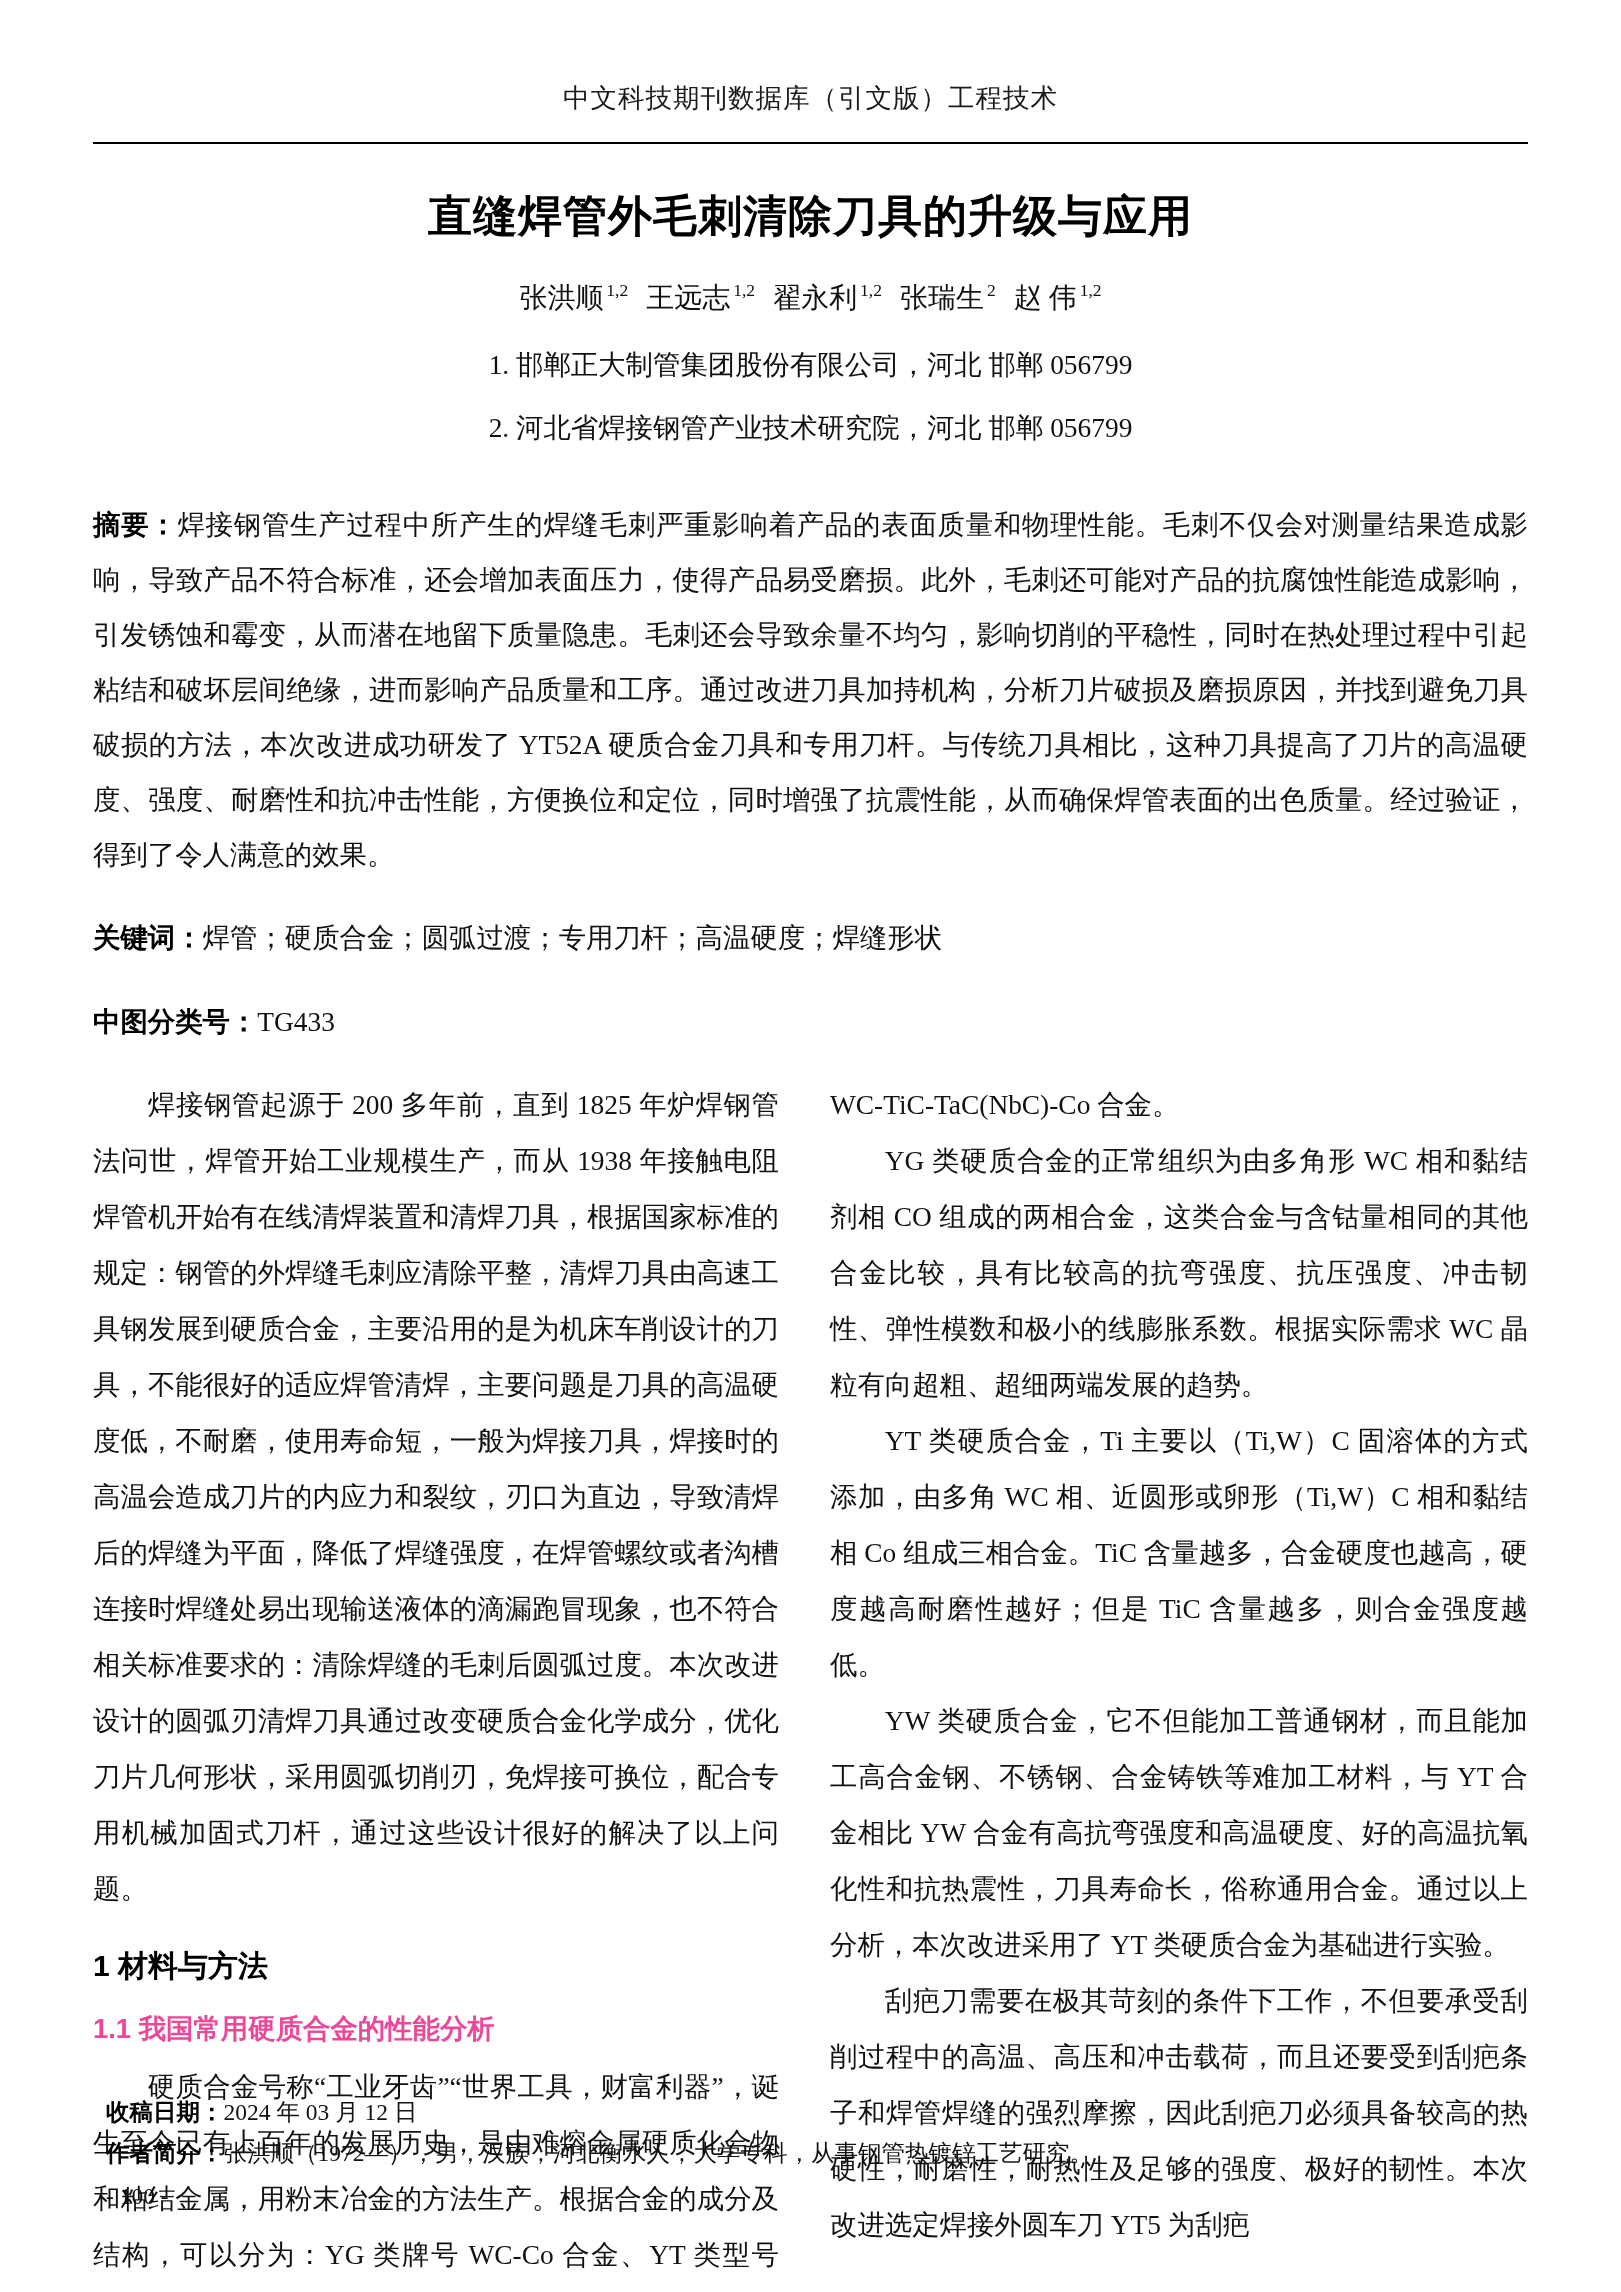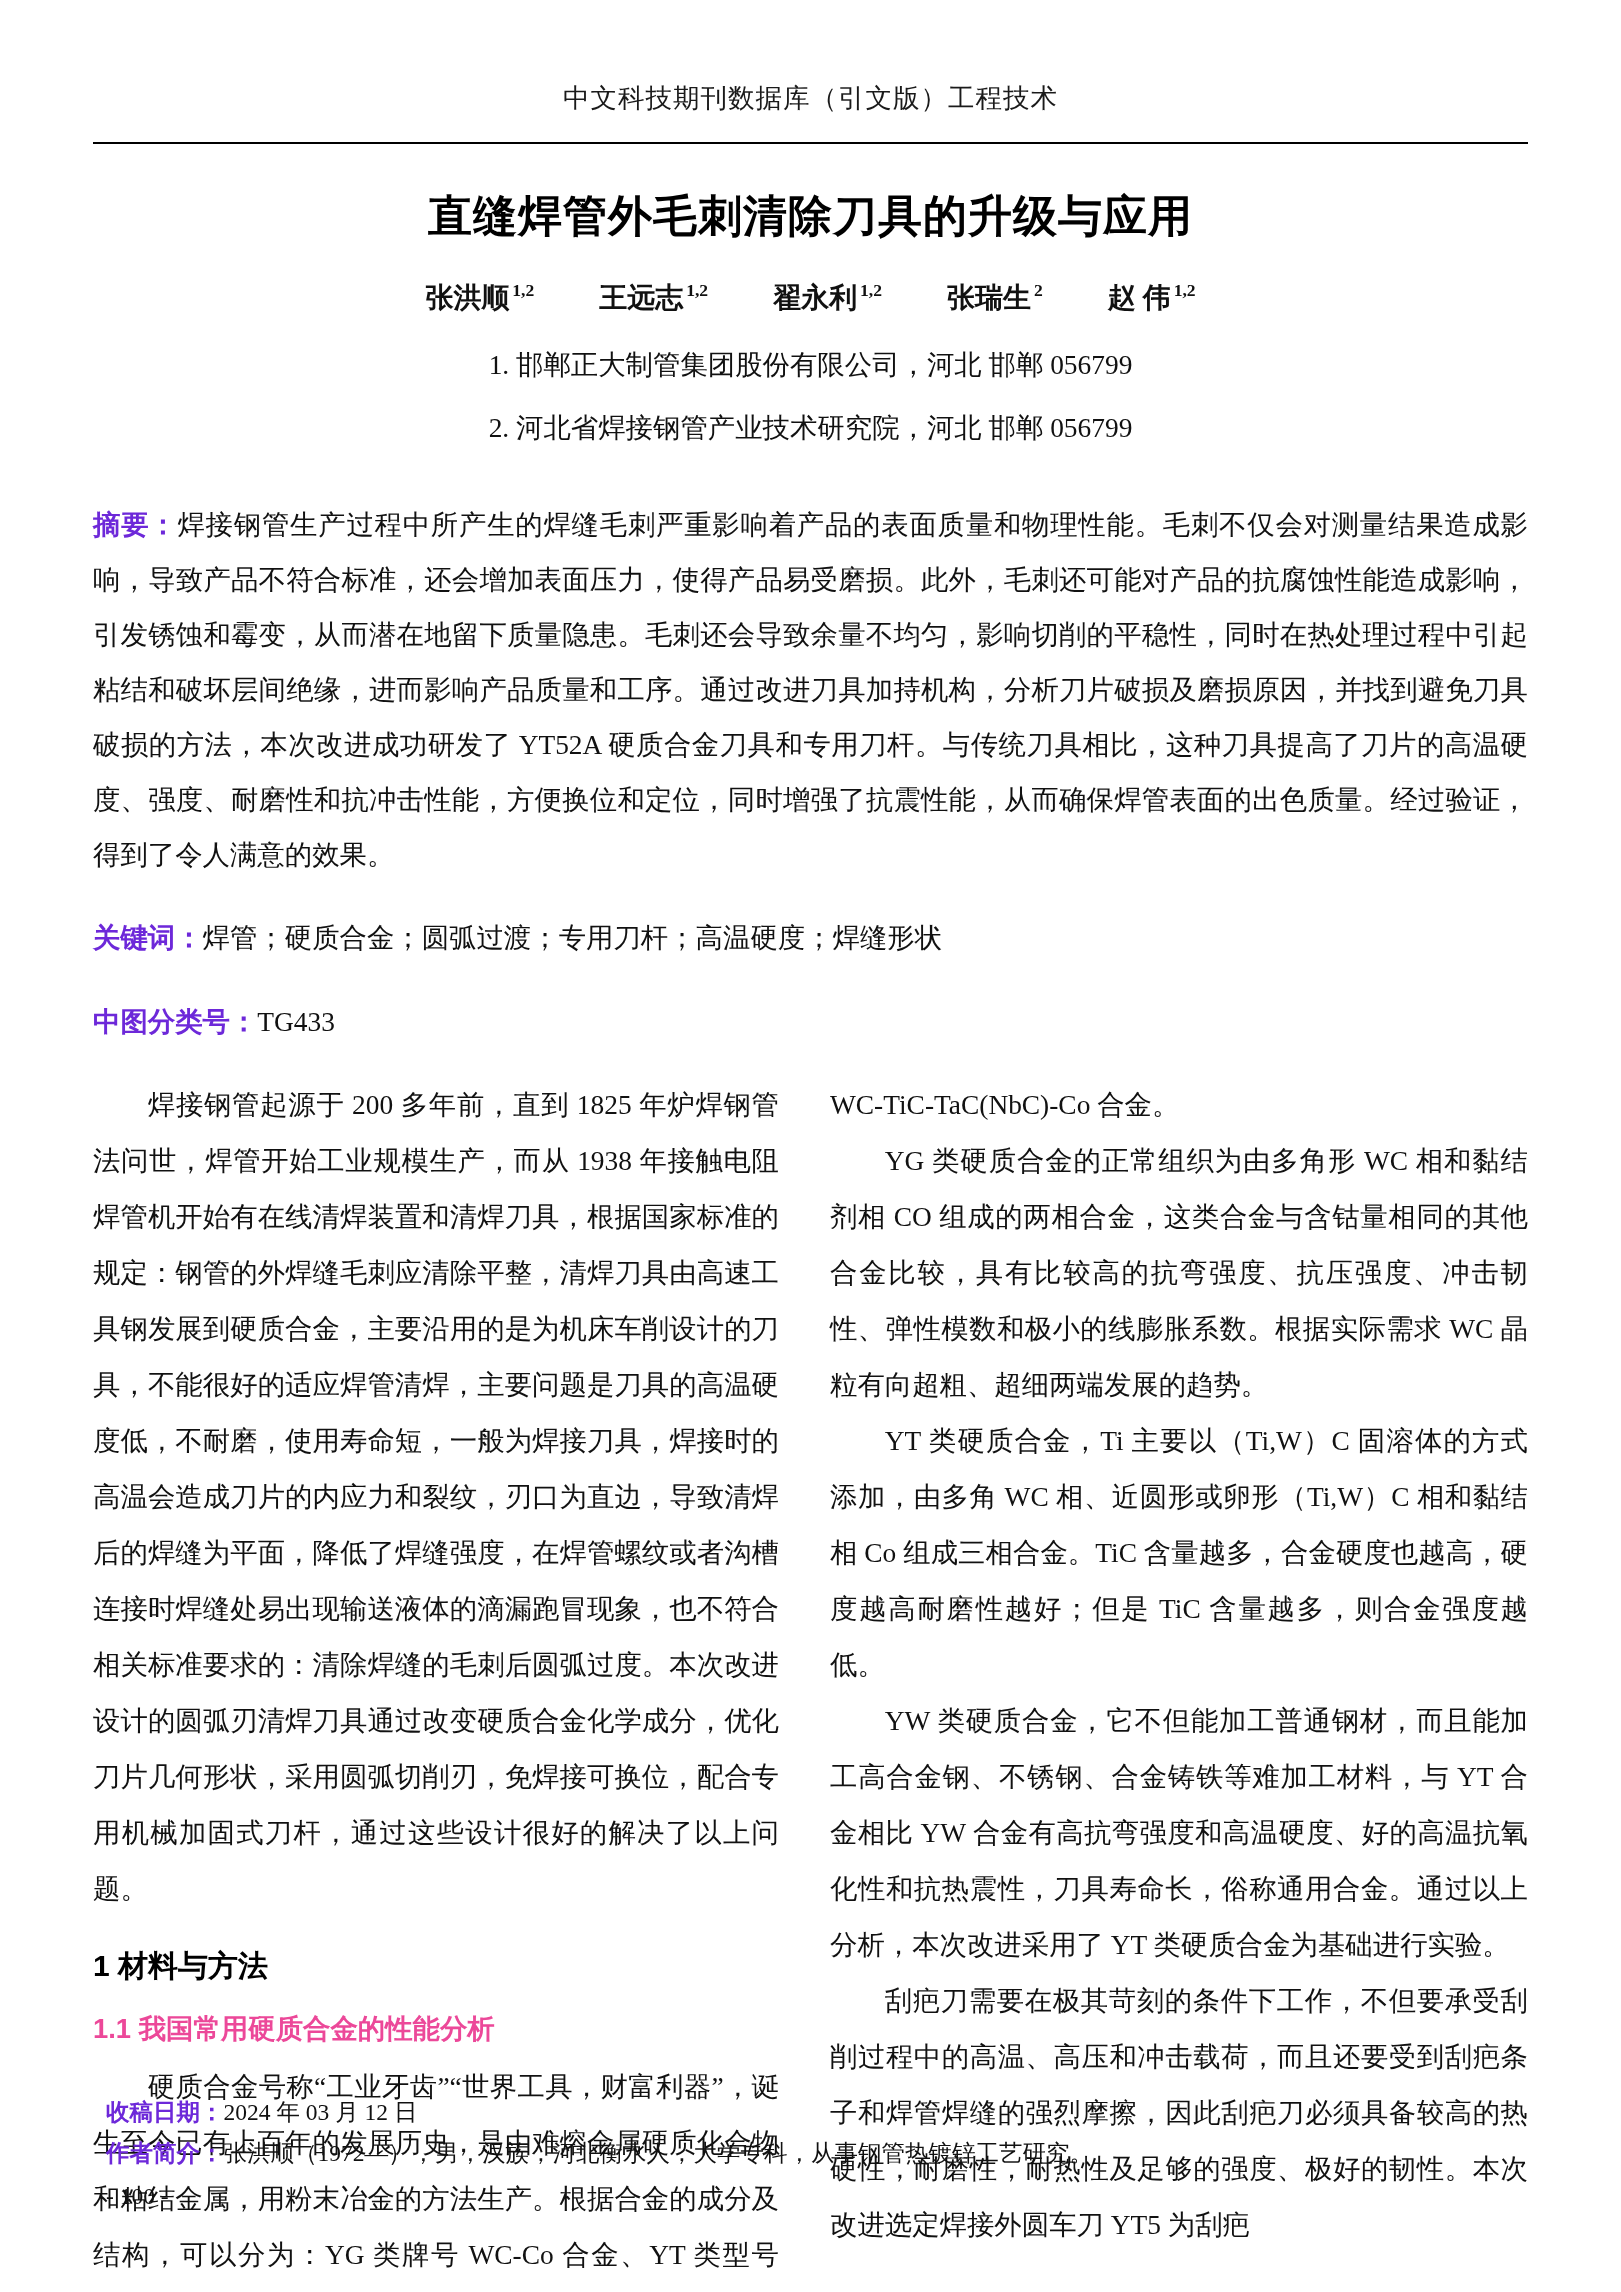--- a/index.html
+++ b/index.html
@@ -40,23 +40,22 @@
     font-weight: 700;
     font-size: 44px;
     letter-spacing: 1px;
     color: #000000;
   }
   .authors-line {
     margin-top: 33px;
     display: flex;
     justify-content: center;
     align-items: baseline;
-    gap: 65px;
+    gap: 18px;
     font-size: 28px;
-    font-weight: bold;
   }
   .author sup {
     font-size: 17.6px;
     margin-left: 2.9px;
   }
   .affiliations {
     margin-top: 17.6px;
     text-align: center;
     font-size: 27.4px;
   }
@@ -66,21 +65,21 @@
   
   .abstract-block {
     margin-top: 37px;
     font-size: 27.4px;
     line-height: 55px;
     text-align: justify;
   }
   .meta-label {
     font-family: "Liberation Sans", "DejaVu Sans", sans-serif;
     font-weight: 700;
-    color: #6d28d9;
+    color: #000000;
   }
   .keywords-line, .clc-line {
     font-size: 27.4px;
     line-height: 55px;
     text-align: justify;
   }
   
   .body-columns {
     margin-top: 25.5px;
     display: flex;

